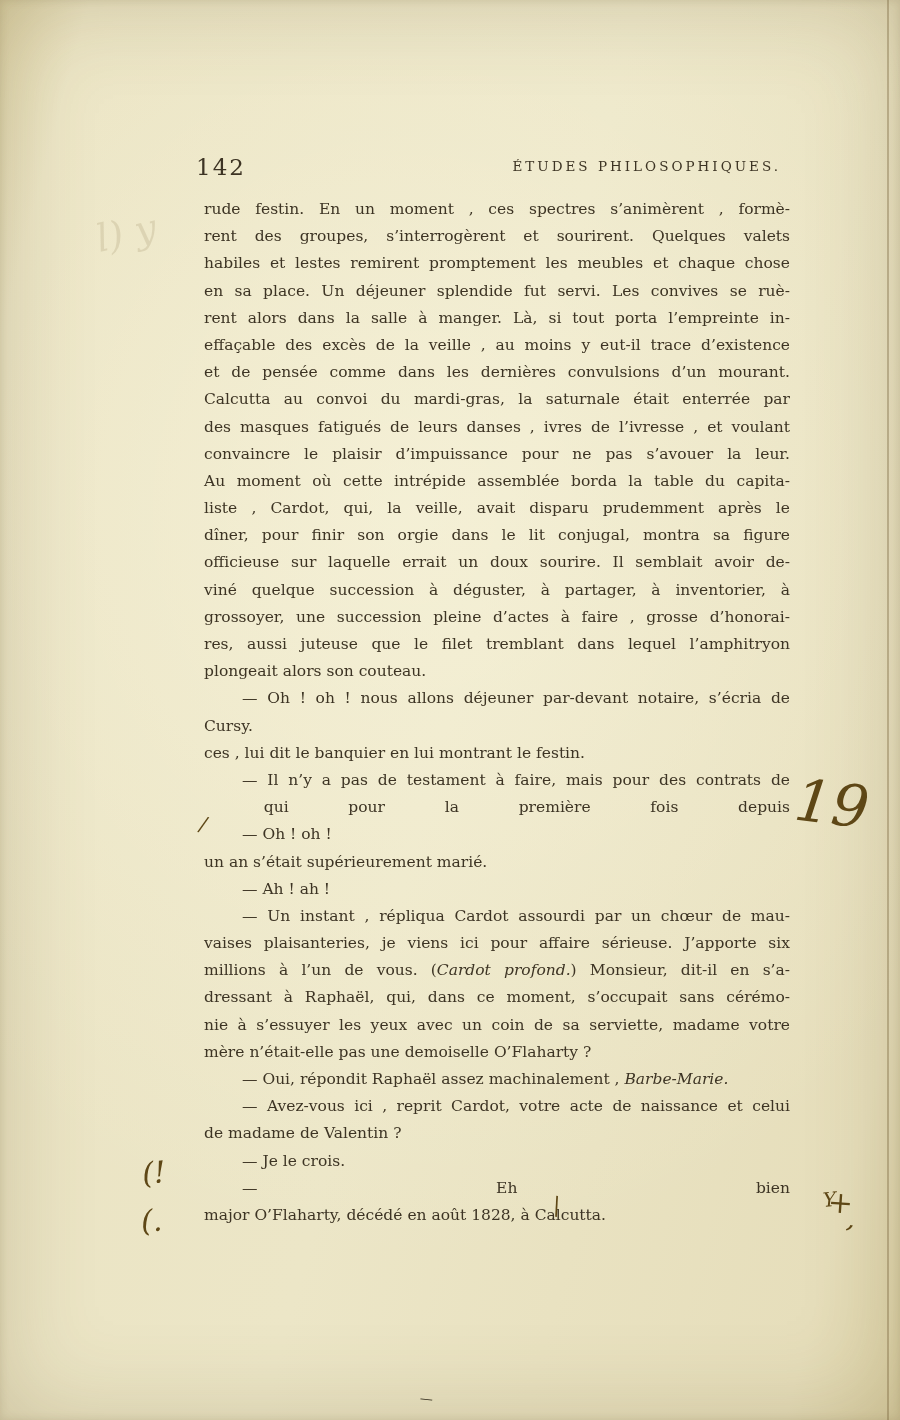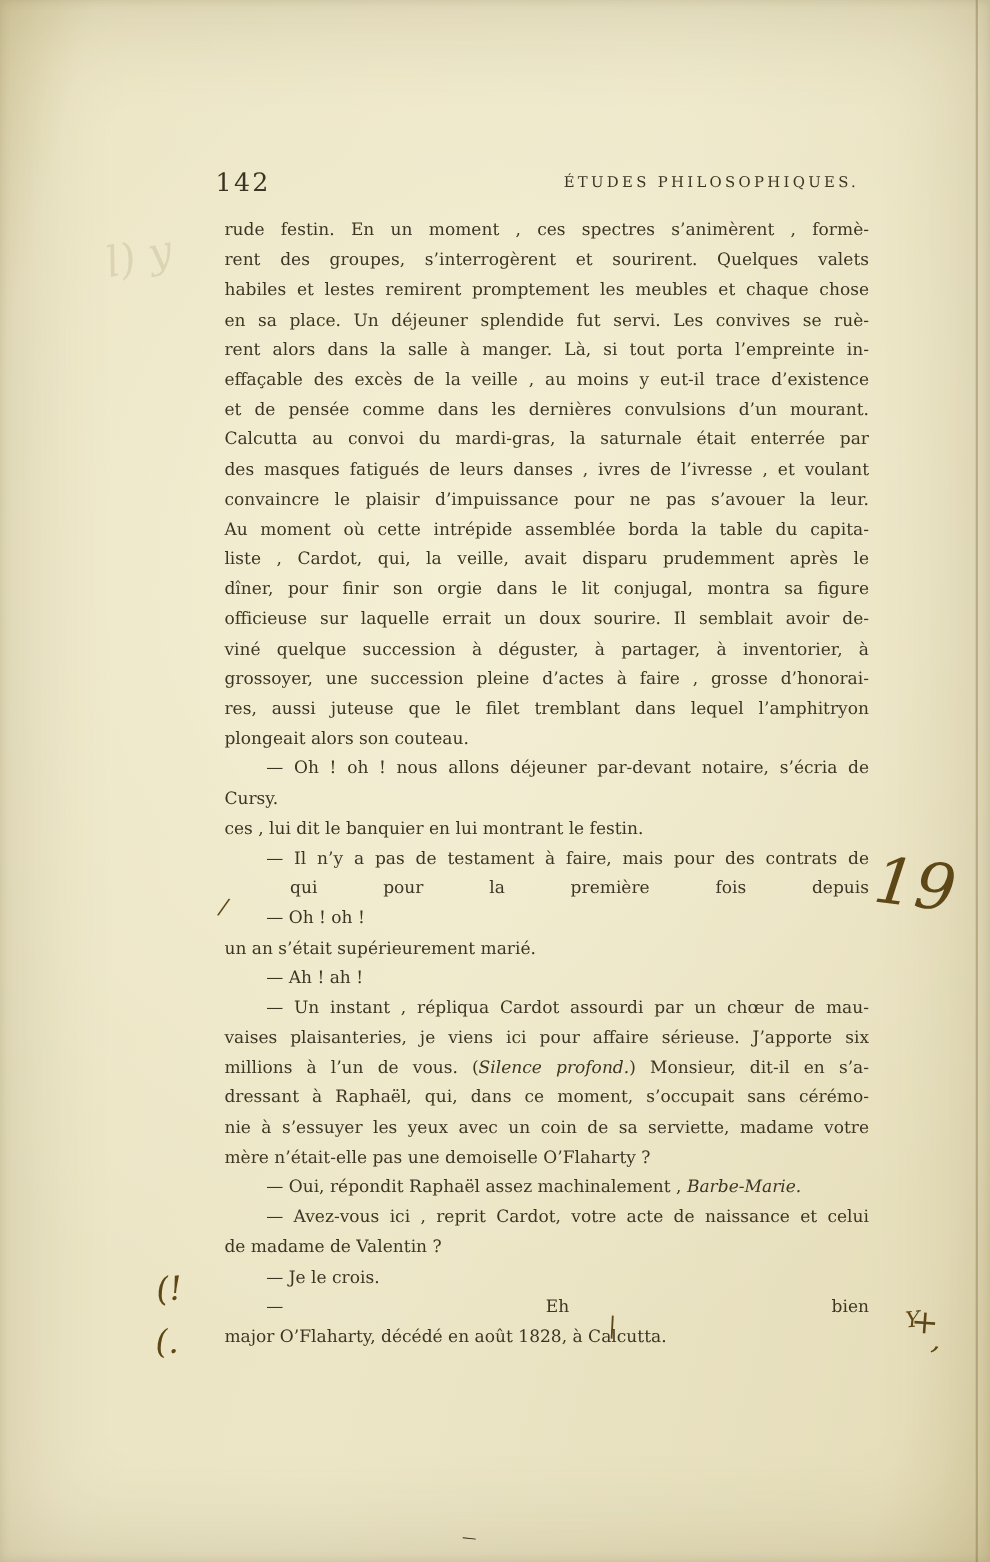--- a/index.html
+++ b/index.html
@@ -72,21 +72,21 @@
       <div class="line indent">— Oh ! oh ! nous allons déjeuner par-devant notaire, s’écria de</div>
       <div class="line last">Cursy.</div>
       <div class="line last">ces , lui dit le banquier en lui montrant le festin.</div>
       <div class="line indent">— Il n’y a pas de testament à faire, mais pour des contrats de</div>
       <div class="line"><span class="hand-anchor"><span class="hand-ink hand-slash">/</span></span><span> qui pour la première fois depuis</span></div>
       <div class="line last indent">— Oh ! oh !</div>
       <div class="line last">un an s’était supérieurement marié.</div>
       <div class="line last indent">— Ah ! ah !</div>
       <div class="line indent">— Un instant , répliqua Cardot assourdi par un chœur de mau-</div>
       <div class="line">vaises plaisanteries, je viens ici pour affaire sérieuse. J’apporte six</div>
-      <div class="line"><span>millions à l’un de vous. (</span><span class="it">Silence profond.</span><span>) Monsieur, dit-il en s’a-</span></div>
+      <div class="line"><span>millions à l’un de vous. (</span><span class="it">Cardot profond.</span><span>) Monsieur, dit-il en s’a-</span></div>
       <div class="line">dressant à Raphaël, qui, dans ce moment, s’occupait sans cérémo-</div>
       <div class="line">nie à s’essuyer les yeux avec un coin de sa serviette, madame votre</div>
       <div class="line last">mère n’était-elle pas une demoiselle O’Flaharty ?</div>
       <div class="line last indent"><span>— Oui, répondit Raphaël assez machinalement , </span><span class="it">Barbe-Marie.</span></div>
       <div class="line indent">— Avez-vous ici , reprit Cardot, votre acte de naissance et celui</div>
       <div class="line last">de madame de Valentin ?</div>
       <div class="line last indent">— Je le crois.</div>
       <div class="line indent"><span>— Eh</span><span class="hand-anchor"><span class="hand-ink hand-bar">|</span></span><span> bien</span><span class="hand-anchor"><span class="hand-ink hand-caret">Y</span></span></div>
       <div class="line last">major O’Flaharty, décédé en août 1828, à Calcutta.</div>
     </div>

